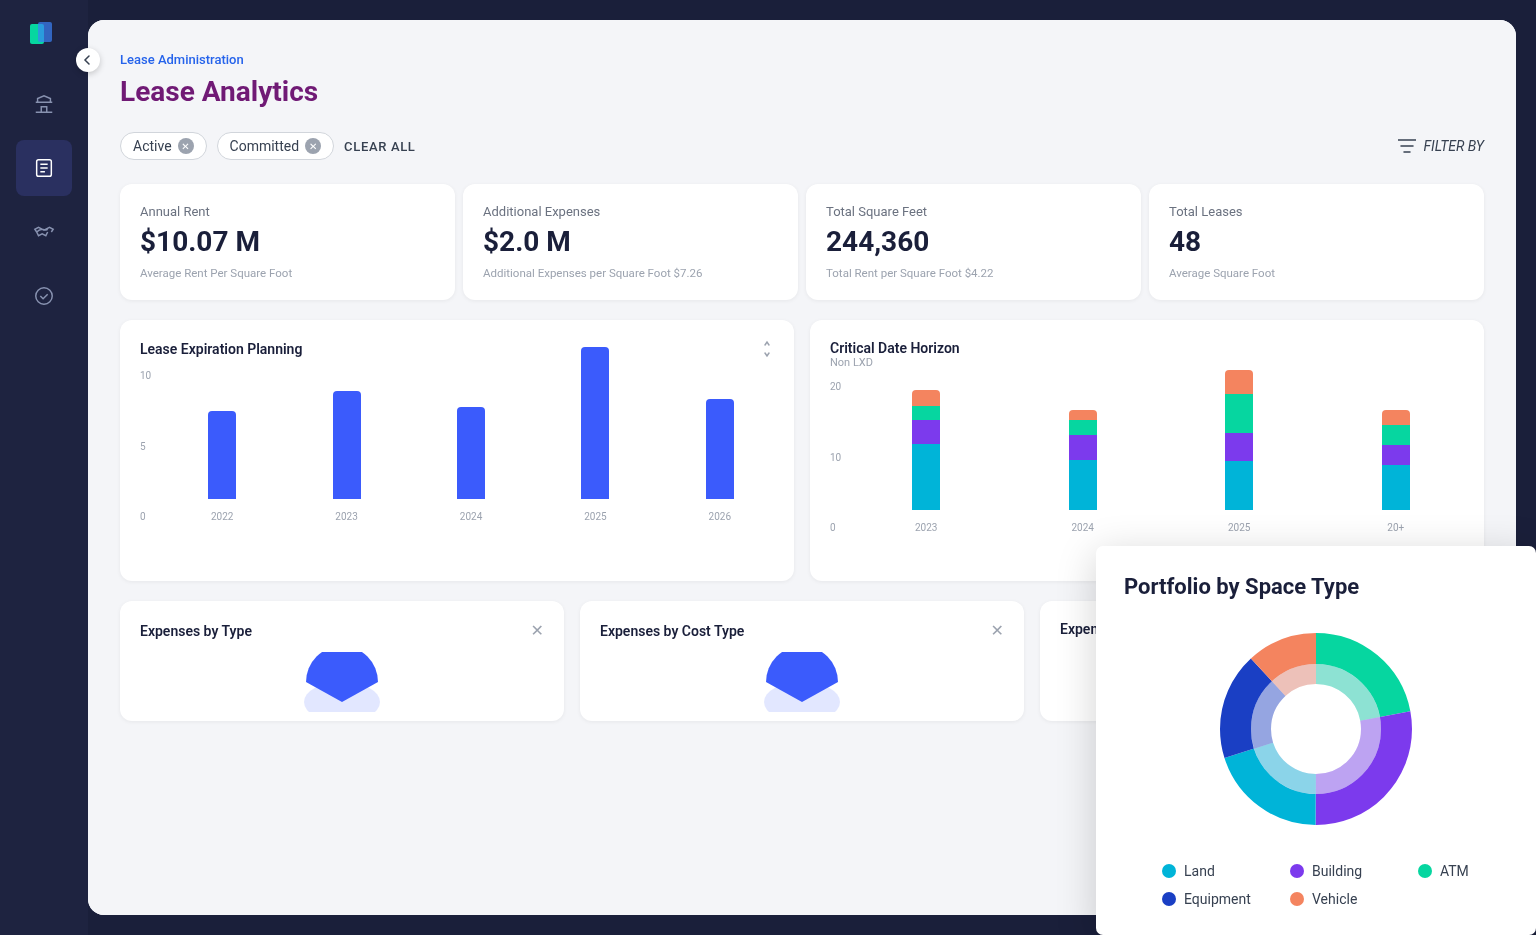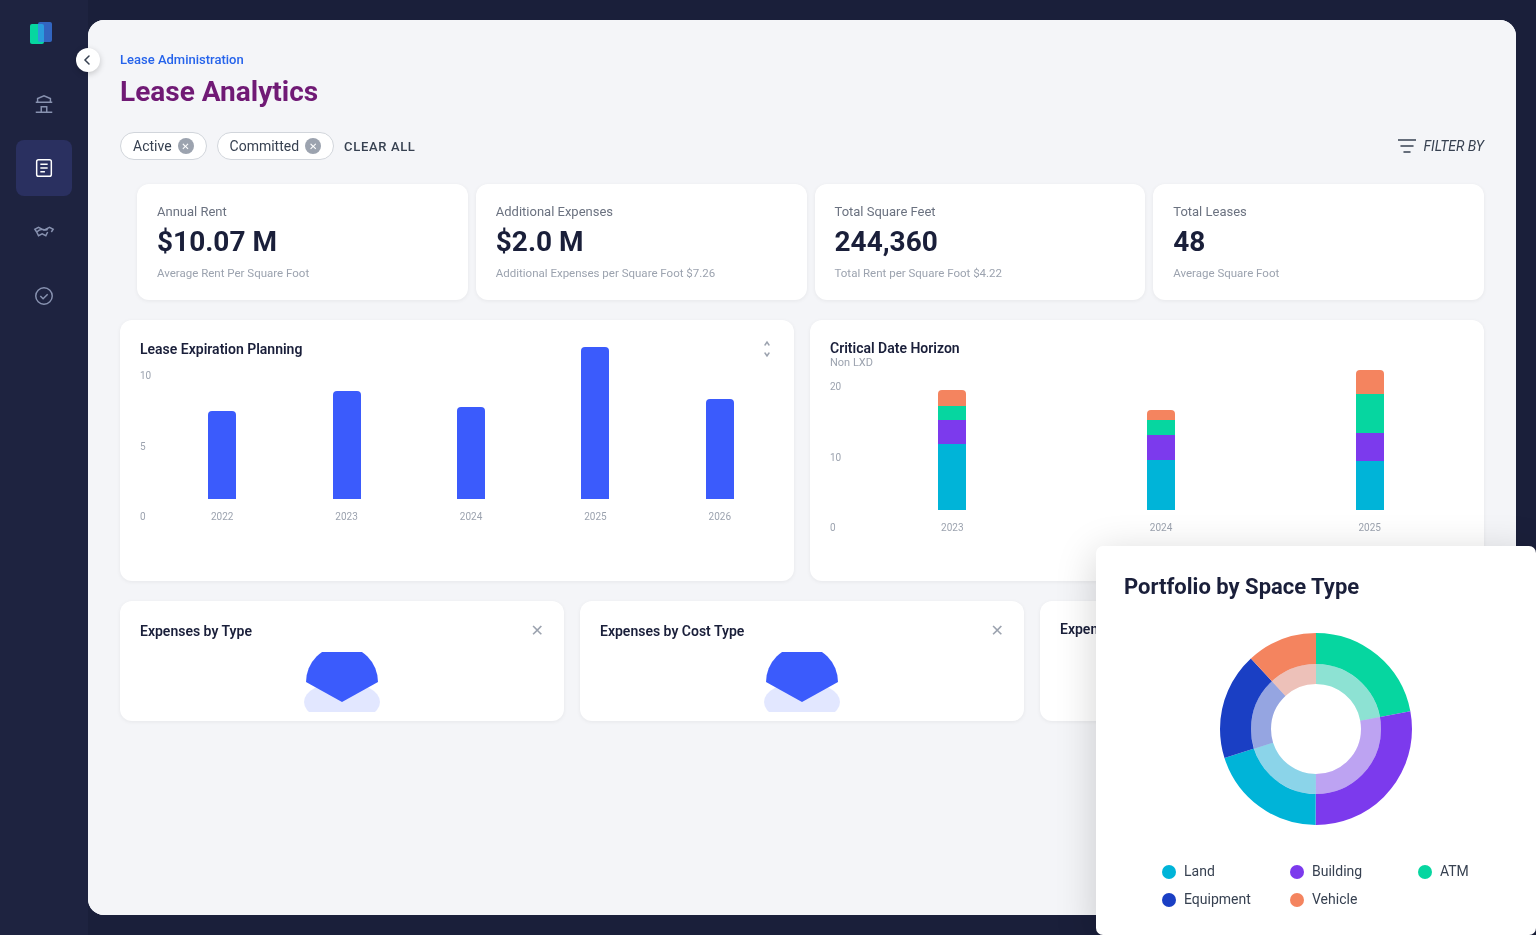--- a/index.html
+++ b/index.html
@@ -132,21 +132,20 @@
       cursor: pointer;
       font-style: italic;
     }
 
     
     .metric-cards {
       display: grid;
       grid-template-columns: repeat(4, 1fr);
       gap: 8px;
       margin-bottom: 20px;
-      margin-left: 17px;
     }
     .metric-card {
       background: #fff;
       border-radius: 12px;
       padding: 20px;
       box-shadow: 0 1px 4px rgba(0,0,0,0.06);
     }
     .metric-label {
       font-size: 13px;
       color: #6b7280;
@@ -264,21 +263,21 @@
     }
 
     .legend-grid {
       display: grid;
       grid-template-columns: 1fr 1fr 1fr;
       gap: 10px 0;
       row-gap: 12px;
     }
     .legend-item {
       display: flex;
-      align-items: flex-end;
+      align-items: center;
       gap: 8px;
       font-size: 14px;
       color: #374151;
       padding-left: 38px;
     }
     .legend-dot {
       width: 14px; height: 14px;
       border-radius: 50%;
       flex-shrink: 0;
     }
@@ -458,20 +457,29 @@
             <div class="bar-group">
               <div class="stacked-bar" style="height:140px;">
                 <div style="height:35%;background:#00b4d8;"></div>
                 <div style="height:20%;background:#7c3aed;"></div>
                 <div style="height:28%;background:#06d6a0;"></div>
                 <div style="height:17%;background:#f4845f;"></div>
               </div>
               <span class="bar-label">2025</span>
             </div>
 
+            <div class="bar-group">
+              <div class="stacked-bar" style="height:100px;">
+                <div style="height:45%;background:#00b4d8;"></div>
+                <div style="height:20%;background:#7c3aed;"></div>
+                <div style="height:20%;background:#06d6a0;"></div>
+                <div style="height:15%;background:#f4845f;"></div>
+              </div>
+              <span class="bar-label">20+</span>
+            </div>
           </div>
         </div>
       </div>
     </div>
 
     <div class="expenses-row">
       <div class="expense-card">
         <div class="expense-header">
           <span class="chart-title">Expenses by Type</span>
           <span style="color:#9ca3af;font-size:16px;cursor:pointer;">✕</span>

